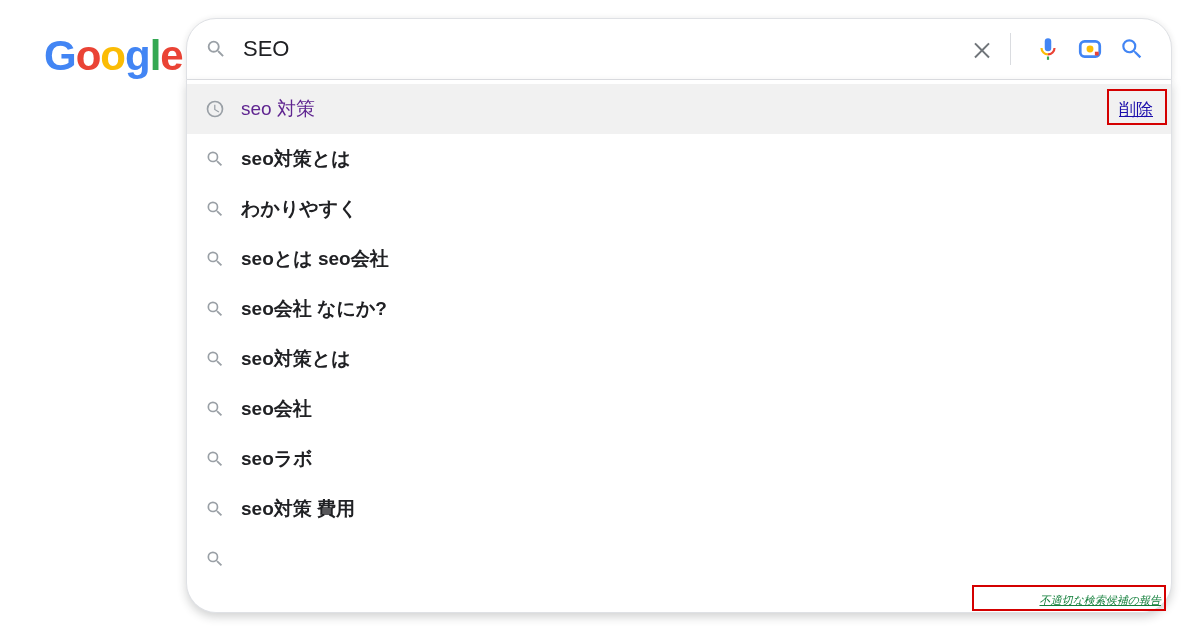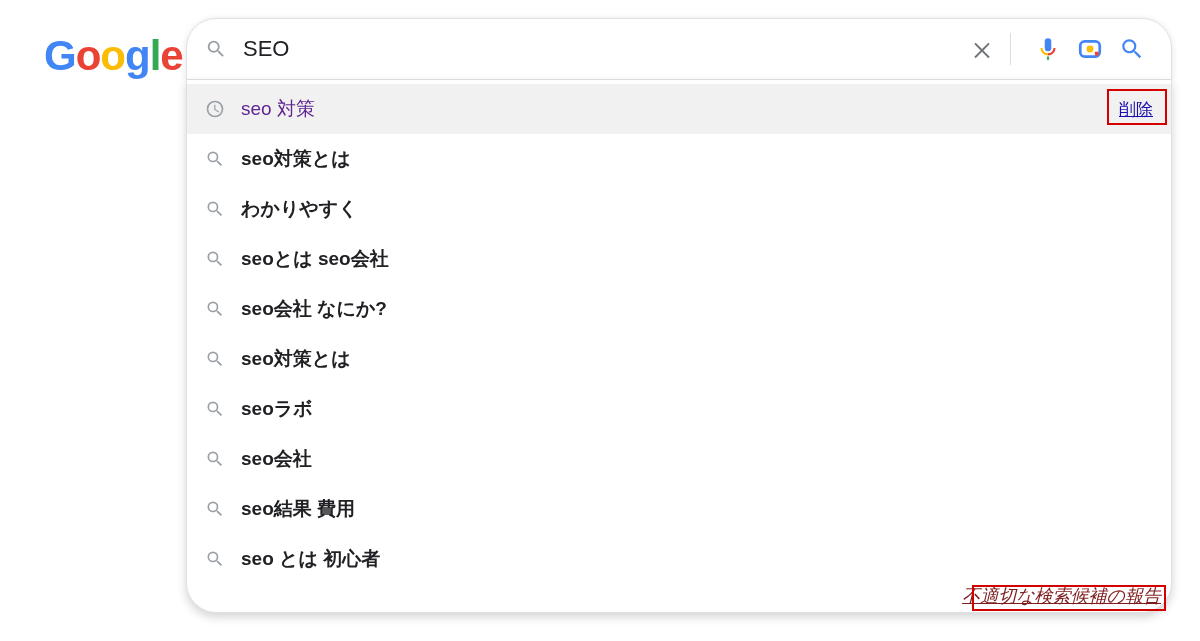--- a/index.html
+++ b/index.html
@@ -45,21 +45,21 @@
   .sugg-icon{width:36px;display:flex;align-items:center}
   .sugg-icon svg{width:20px;height:20px;fill:#9aa0a6}
   .sugg-text{flex:1;font-size:19px;}
   .sugg-text.bold{font-weight:600;color:#202124}
   .sugg-text.visited{color:#5f2590;font-weight:400}
   .sugg-delete{
     color:#1a0dab;font-size:17px;text-decoration:underline;
   }
   .dd-footer{
     position:absolute;bottom:4px;right:10px;
-    color:#7f1d1d;font-size:18px;font-style:italic;
+    color:#15803d;font-size:11px;font-style:italic;
     text-decoration:underline;cursor:pointer;
   }
 
   
   .annot-box1{
     position:absolute;border:2px solid #d40000;
     width:56px;height:32px;right:5px;top:71px;z-index:5;pointer-events:none;
   }
   .annot-box2{
     position:absolute;border:2px solid #d40000;
@@ -169,45 +169,44 @@
           </svg>
         </span>
         <span class="sugg-text bold">seo対策とは</span>
       </div>
       <div class="sugg-row">
         <span class="sugg-icon">
           <svg viewBox="0 0 24 24">
             <path d="M15.5 14h-.79l-.28-.27a6.471 6.471 0 001.57-4.23 6.5 6.5 0 10-6.5 6.5c1.61 0 3.09-.59 4.23-1.57l.27.28v.79l5 4.99L20.49 19l-4.99-5zM9.5 14a4.5 4.5 0 110-9 4.5 4.5 0 010 9z"></path>
           </svg>
         </span>
+        <span class="sugg-text bold">seo会社</span>
+      </div>
+      <div class="sugg-row">
+        <span class="sugg-icon">
+          <svg viewBox="0 0 24 24">
+            <path d="M15.5 14h-.79l-.28-.27a6.471 6.471 0 001.57-4.23 6.5 6.5 0 10-6.5 6.5c1.61 0 3.09-.59 4.23-1.57l.27.28v.79l5 4.99L20.49 19l-4.99-5zM9.5 14a4.5 4.5 0 110-9 4.5 4.5 0 010 9z"></path>
+          </svg>
+        </span>
         <span class="sugg-text bold">seoラボ</span>
       </div>
       <div class="sugg-row">
         <span class="sugg-icon">
           <svg viewBox="0 0 24 24">
             <path d="M15.5 14h-.79l-.28-.27a6.471 6.471 0 001.57-4.23 6.5 6.5 0 10-6.5 6.5c1.61 0 3.09-.59 4.23-1.57l.27.28v.79l5 4.99L20.49 19l-4.99-5zM9.5 14a4.5 4.5 0 110-9 4.5 4.5 0 010 9z"></path>
           </svg>
         </span>
-        <span class="sugg-text bold">seo会社</span>
-      </div>
-      <div class="sugg-row">
-        <span class="sugg-icon">
-          <svg viewBox="0 0 24 24">
-            <path d="M15.5 14h-.79l-.28-.27a6.471 6.471 0 001.57-4.23 6.5 6.5 0 10-6.5 6.5c1.61 0 3.09-.59 4.23-1.57l.27.28v.79l5 4.99L20.49 19l-4.99-5zM9.5 14a4.5 4.5 0 110-9 4.5 4.5 0 010 9z"></path>
-          </svg>
-        </span>
-        <span class="sugg-text bold">seo結果 費用</span>
-      </div>
-      <div class="sugg-row">
-        <span class="sugg-icon">
-          <svg viewBox="0 0 24 24">
-            <path d="M15.5 14h-.79l-.28-.27a6.471 6.471 0 001.57-4.23 6.5 6.5 0 10-6.5 6.5c1.61 0 3.09-.59 4.23-1.57l.27.28v.79l5 4.99L20.49 19l-4.99-5zM9.5 14a4.5 4.5 0 110-9 4.5 4.5 0 010 9z"></path>
-          </svg>
-        </span>
-        <span class="sugg-text bold">seo とは 初心者</span>
+        <span class="sugg-text bold">seo対策 費用</span>
+      </div>
+      <div class="sugg-row">
+        <span class="sugg-icon">
+          <svg viewBox="0 0 24 24">
+            <path d="M15.5 14h-.79l-.28-.27a6.471 6.471 0 001.57-4.23 6.5 6.5 0 10-6.5 6.5c1.61 0 3.09-.59 4.23-1.57l.27.28v.79l5 4.99L20.49 19l-4.99-5zM9.5 14a4.5 4.5 0 110-9 4.5 4.5 0 010 9z"></path>
+          </svg>
+        </span>
       </div>
       <span class="dd-footer">不適切な検索候補の報告</span>
   </div>
 
   <div class="annot-box1"></div>
   <div class="annot-box2"></div>
 
 </div>
 
 </body></html>

